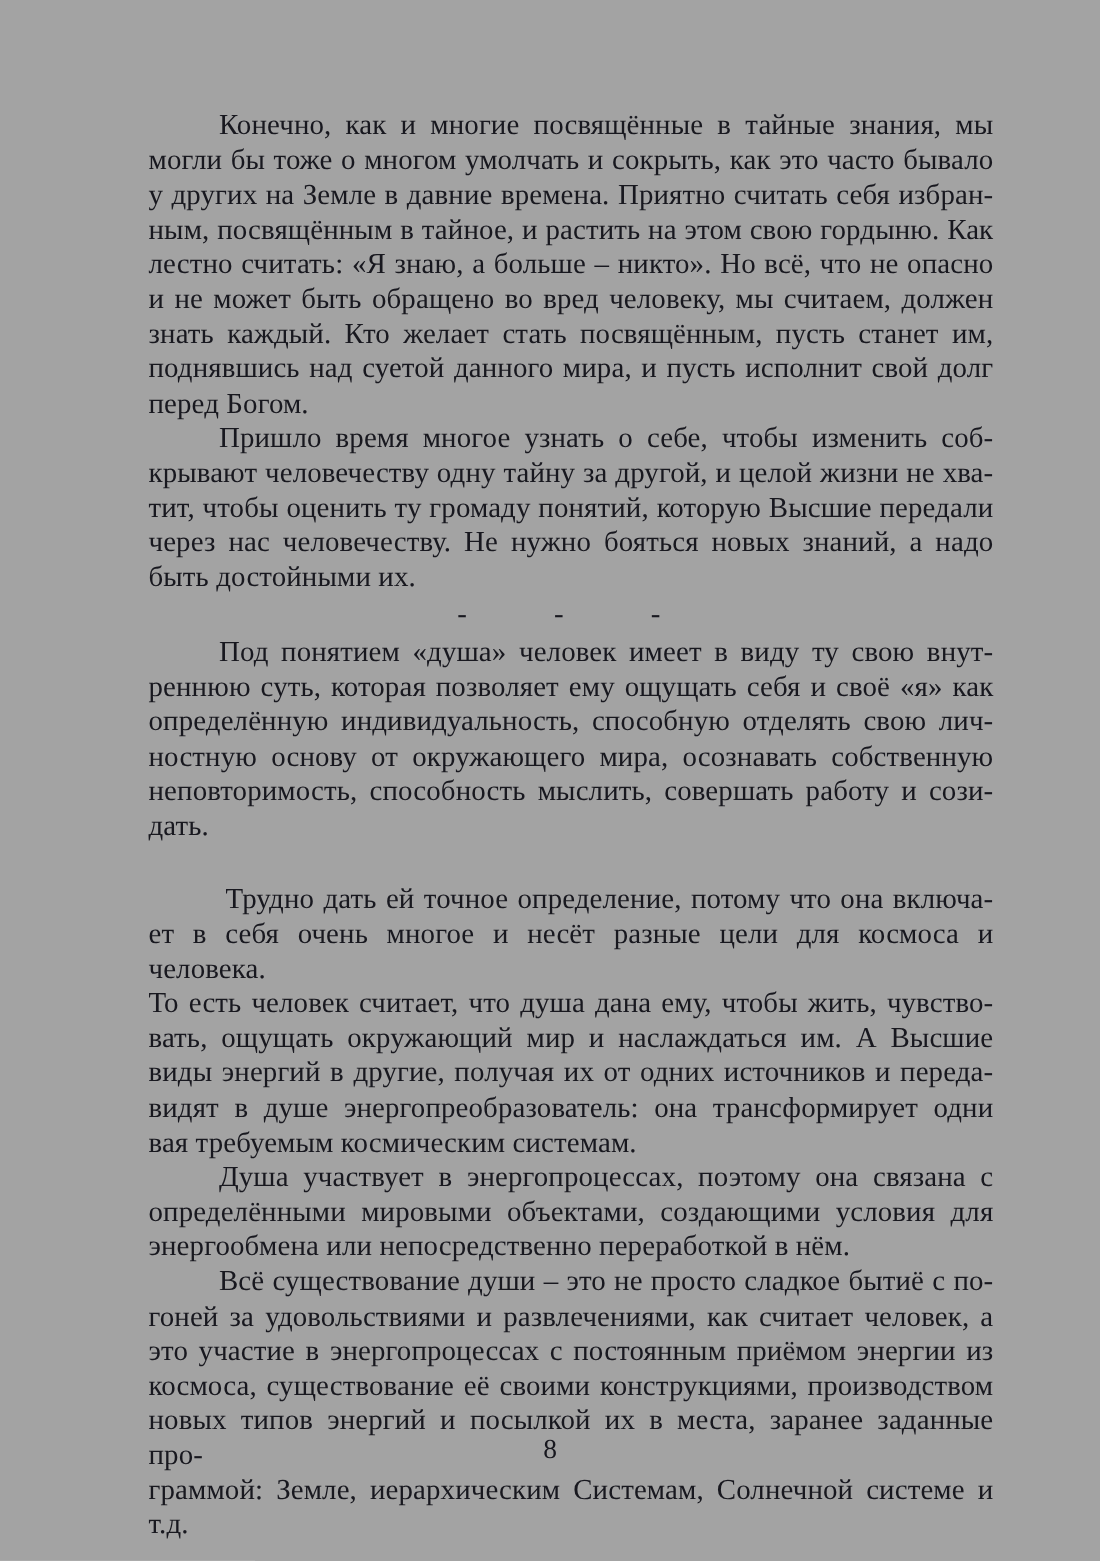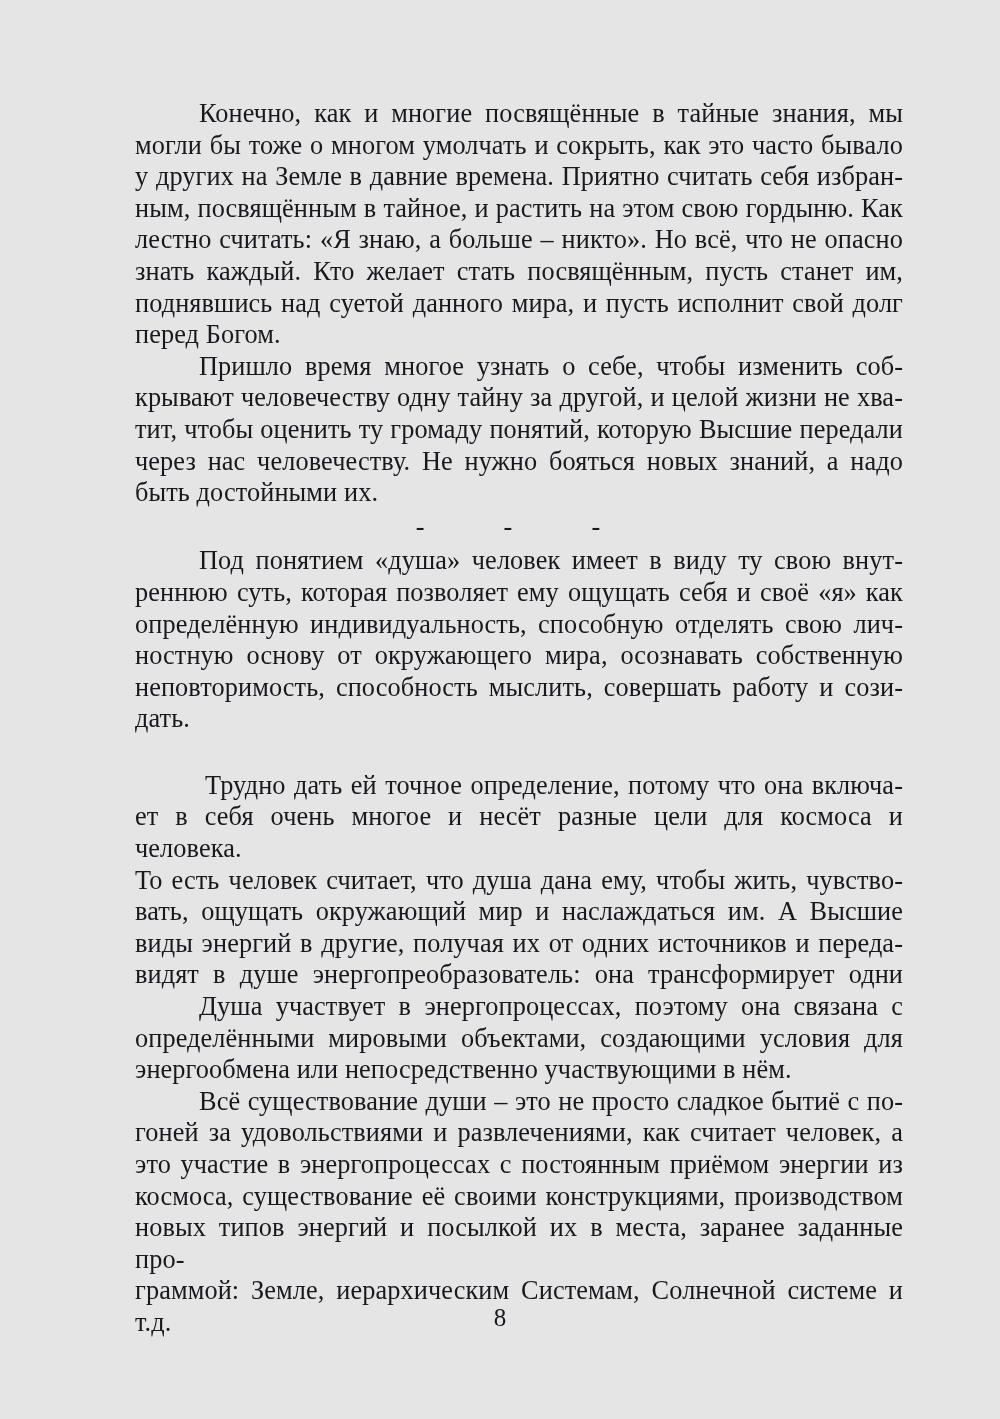--- a/index.html
+++ b/index.html
@@ -15,21 +15,21 @@
     color: #18181f;
     overflow: hidden;
     position: relative;
   }
   .page {
     position: absolute;
     left: 0;
     top: 0;
     width: 1000px;
     height: 1419px;
-    background: #e5e5e5;
+    background: #a3a3a3;
   }
   .text-column {
     position: absolute;
     left: 135px;
     top: 98px;
     width: 768px;
   }
   .para {
     margin: 0;
     padding: 0;
@@ -90,20 +90,21 @@
 <div class="page">
 
   <div class="text-column">
 
     <div class="para">
       <span class="line j indent">Конечно, как и многие посвящённые в тайные знания, мы</span>
       <span class="line j">могли бы тоже о многом умолчать и сокрыть, как это часто бывало</span>
       <span class="line j">у других на Земле в давние времена. Приятно считать себя избран-</span>
       <span class="line j">ным, посвящённым в тайное, и растить на этом свою гордыню. Как</span>
       <span class="line j">лестно считать: «Я знаю, а больше – никто». Но всё, что не опасно</span>
+      <span class="line j">и не может быть обращено во вред человеку, мы считаем, должен</span>
       <span class="line j">знать каждый. Кто желает стать посвящённым, пусть станет им,</span>
       <span class="line j">поднявшись над суетой данного мира, и пусть исполнит свой долг</span>
       <span class="line last">перед Богом.</span>
     </div>
 
     <div class="para">
       <span class="line j indent">Пришло время многое узнать о себе, чтобы изменить соб-</span>
       <span class="line j">крывают человечеству одну тайну за другой, и целой жизни не хва-</span>
       <span class="line j">тит, чтобы оценить ту громаду понятий, которую Высшие передали</span>
       <span class="line j">через нас человечеству. Не нужно бояться новых знаний, а надо</span>
@@ -121,26 +122,27 @@
       <span class="line last">дать.</span>
     </div>
 
     <div class="para">
       <span class="line j indent-wide">Трудно дать ей точное определение, потому что она включа-</span>
       <span class="line j">ет в себя очень многое и несёт разные цели для космоса и человека.</span>
       <span class="line j">То есть человек считает, что душа дана ему, чтобы жить, чувство-</span>
       <span class="line j">вать, ощущать окружающий мир и наслаждаться им. А Высшие</span>
       <span class="line j">виды энергий в другие, получая их от одних источников и переда-</span>
       <span class="line j">видят в душе энергопреобразователь: она трансформирует одни</span>
+      <span class="line last">вая требуемым космическим системам.</span>
     </div>
 
     <div class="para">
       <span class="line j indent">Душа участвует в энергопроцессах, поэтому она связана с</span>
       <span class="line j">определёнными мировыми объектами, создающими условия для</span>
-      <span class="line last">энергообмена или непосредственно участвующими в нём.</span>
+      <span class="line last">энергообмена или непосредственно переработкой в нём.</span>
     </div>
 
     <div class="para">
       <span class="line j indent">Всё существование души – это не просто сладкое бытиё с по-</span>
       <span class="line j">гоней за удовольствиями и развлечениями, как считает человек, а</span>
       <span class="line j">это участие в энергопроцессах с постоянным приёмом энергии из</span>
       <span class="line j">космоса, существование её своими конструкциями, производством</span>
       <span class="line j">новых типов энергий и посылкой их в места, заранее заданные про-</span>
       <span class="line j">граммой: Земле, иерархическим Системам, Солнечной системе и</span>
       <span class="line last">т.д.</span>

